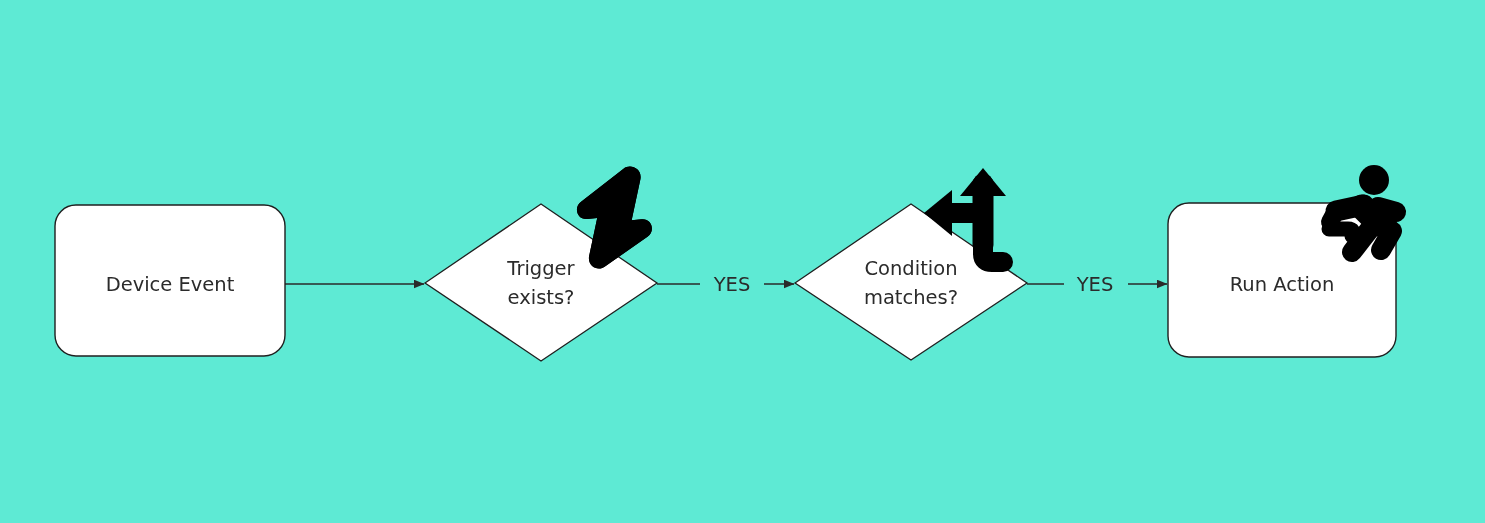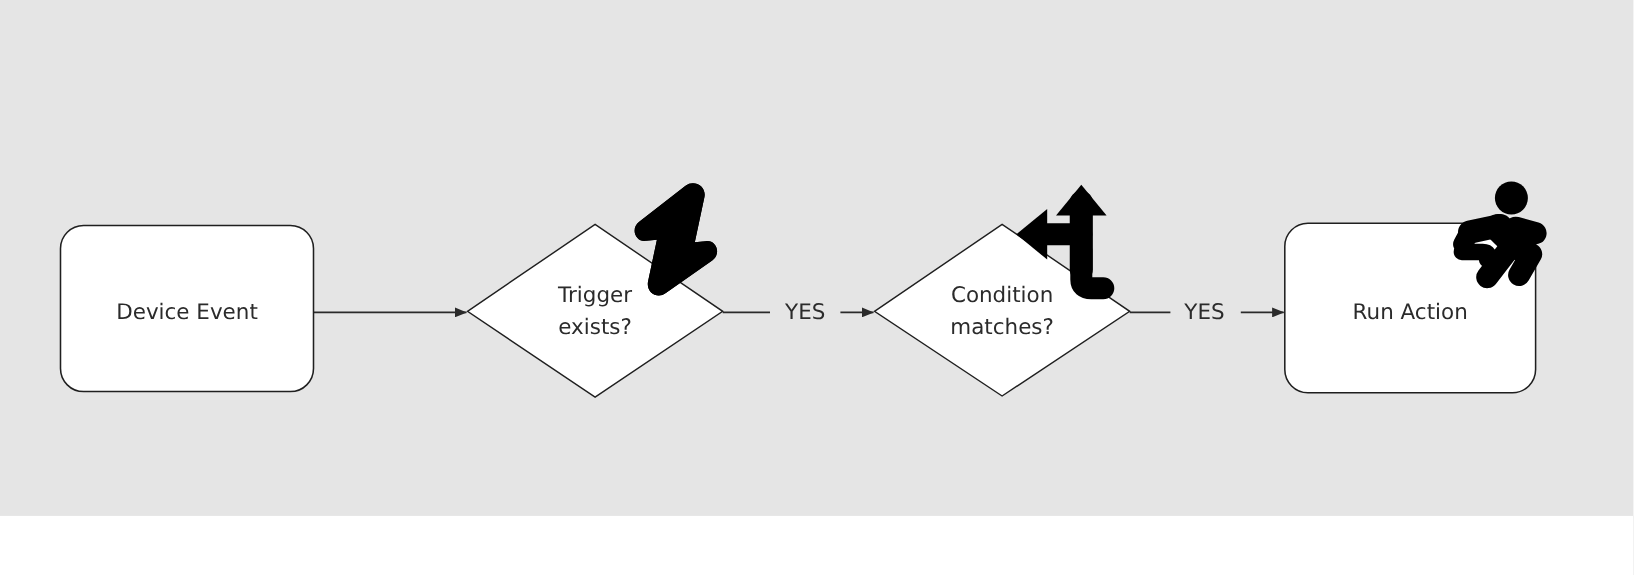--- a/index.html
+++ b/index.html
@@ -8,22 +8,22 @@
     padding: 0;
     background: #ffffff;
   }
   body {
     font-family: "DejaVu Sans", "Liberation Sans", sans-serif;
     -webkit-font-smoothing: antialiased;
   }
   #canvas {
     position: relative;
     width: 1485px;
-    height: 469px;
-    background: #e5e5e5;
+    height: 523px;
+    background: #5eead4;
     overflow: hidden;
   }
   #flow-svg {
     position: absolute;
     left: 0;
     top: 0;
     width: 1485px;
     height: 523px;
     display: block;
   }

